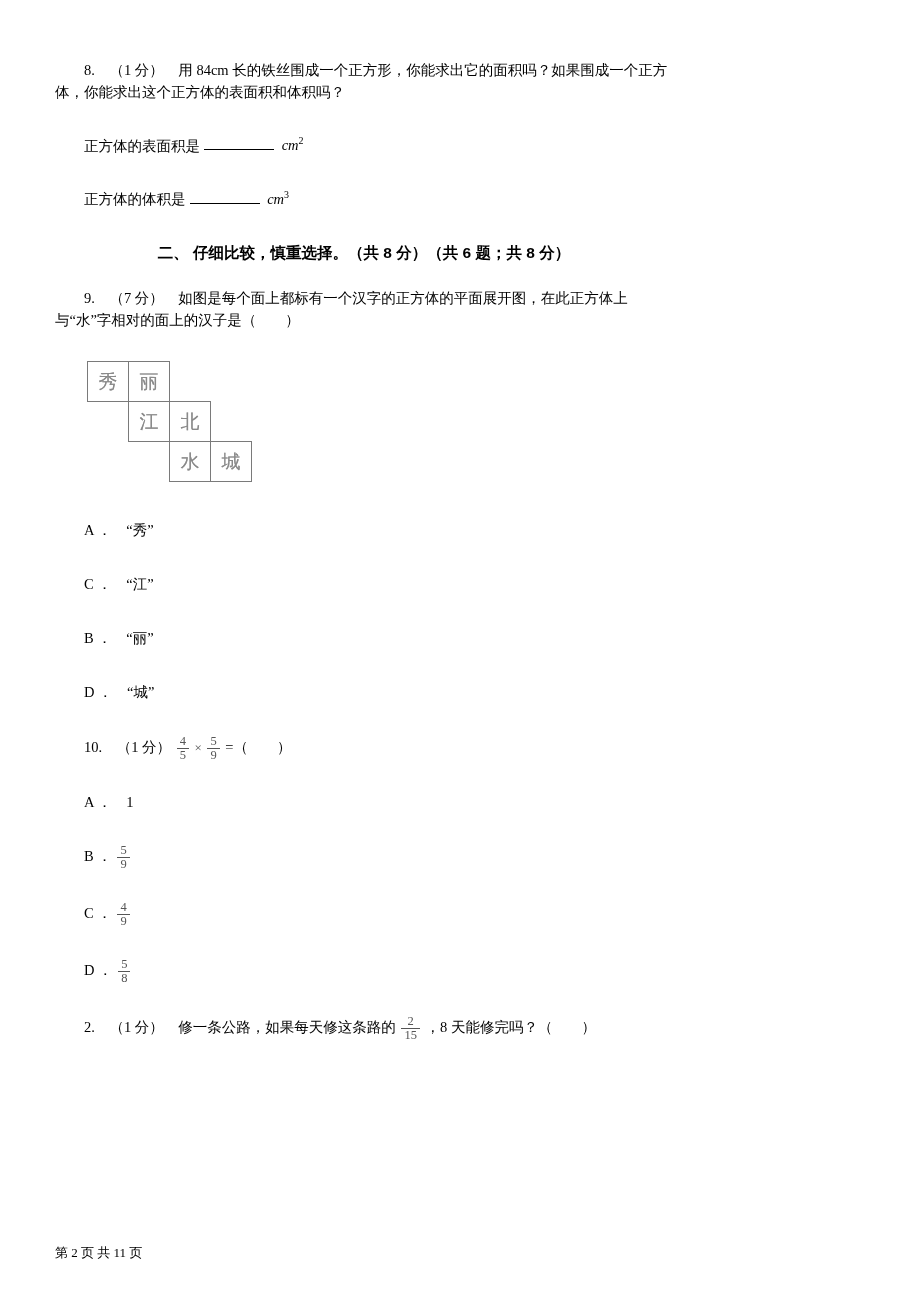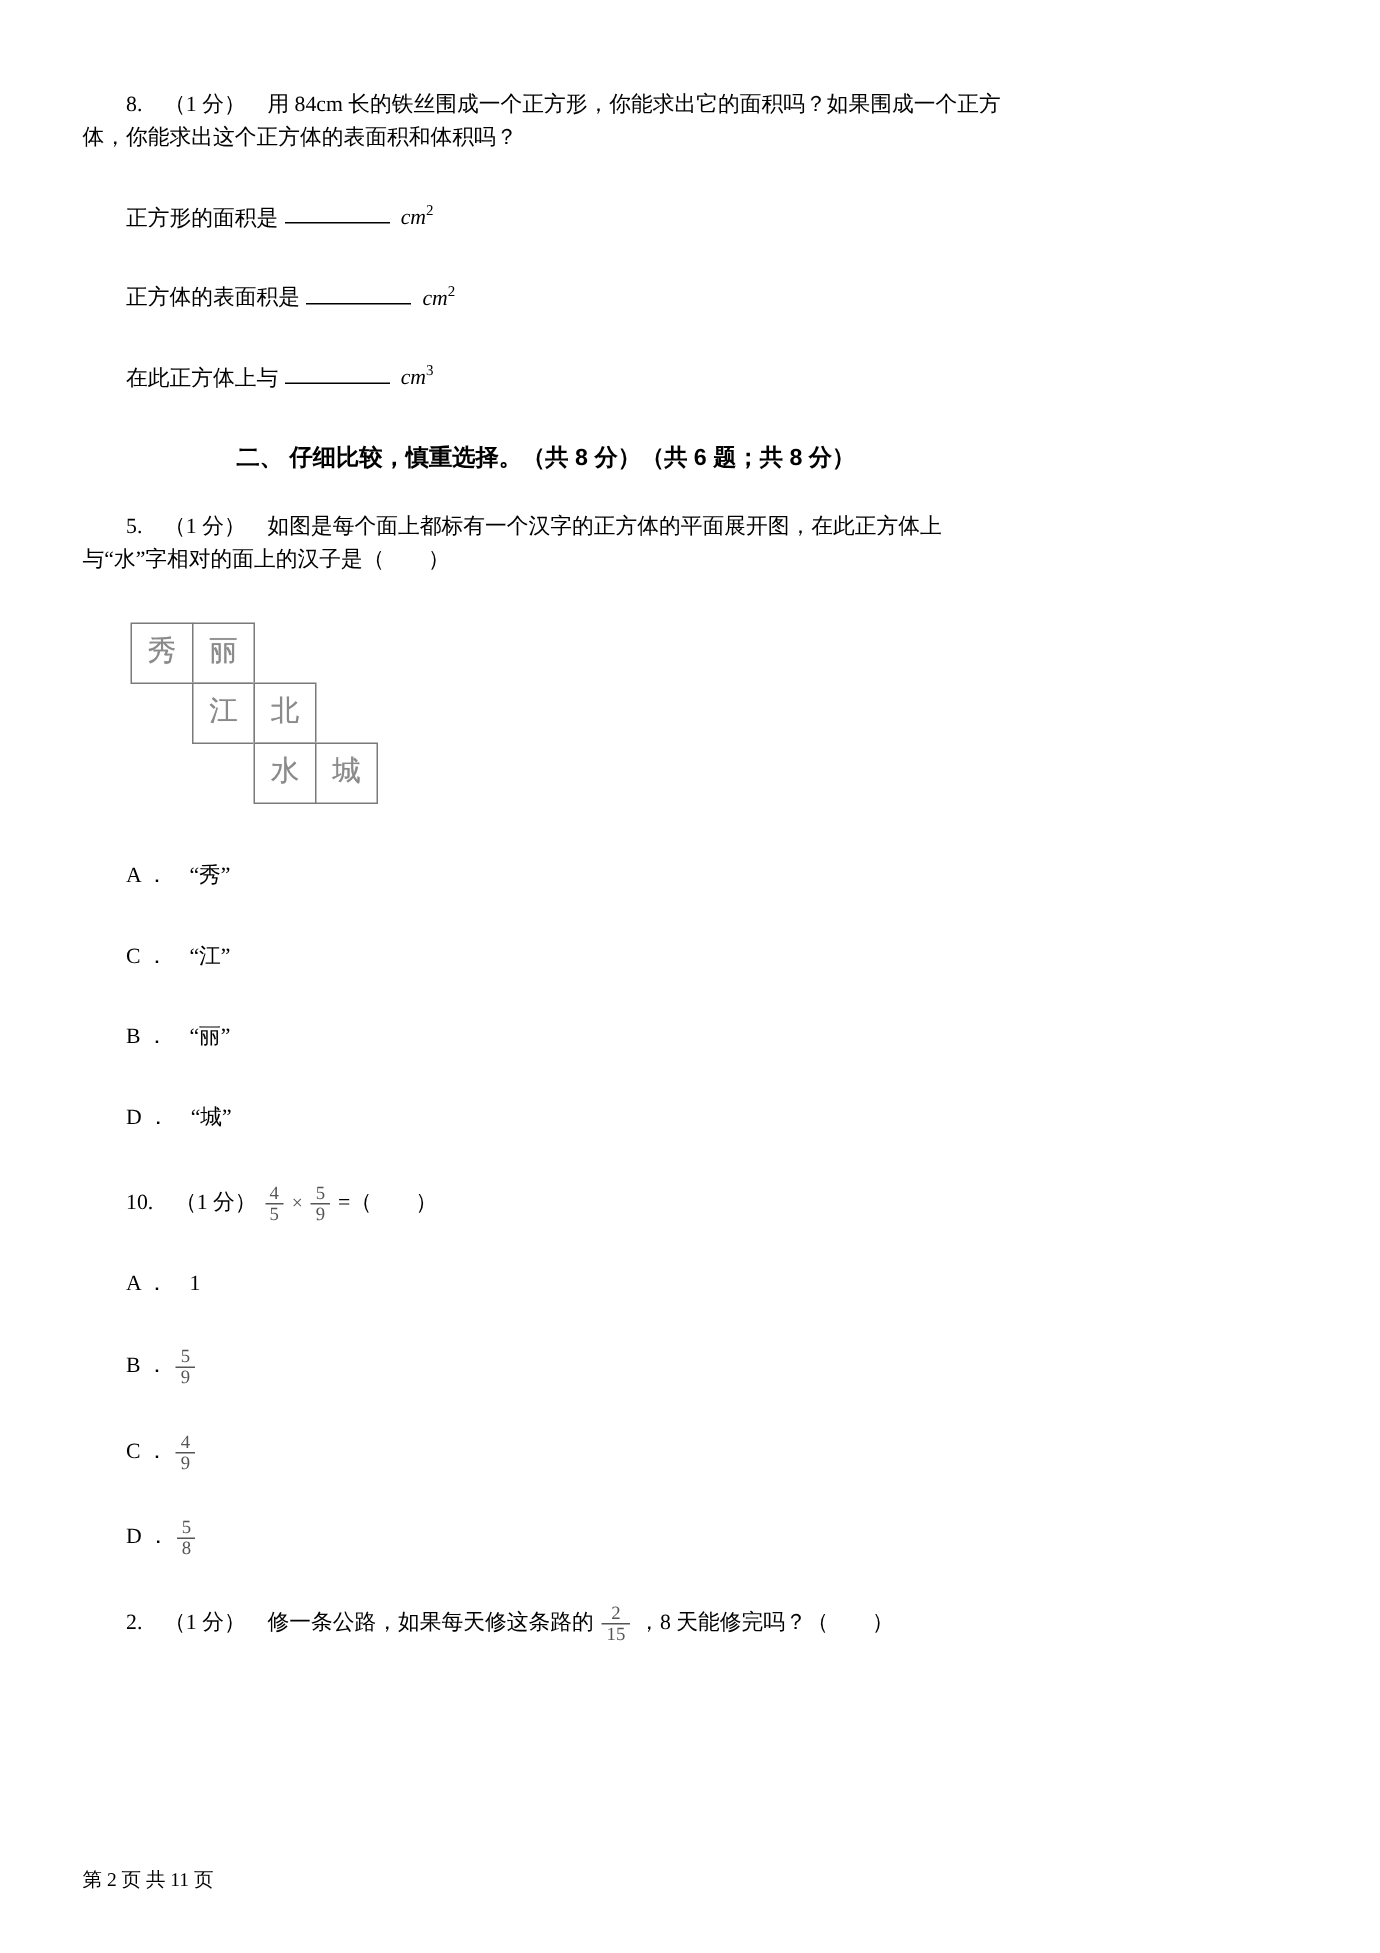--- a/index.html
+++ b/index.html
@@ -82,35 +82,31 @@
   }
 </style>
 </head>
 <body>
 
 <div class="page">
 
   <p class="para indent1">8.　（1 分）　用 84cm 长的铁丝围成一个正方形，你能求出它的面积吗？如果围成一个正方体，你能求出这个正方体的表面积和体积吗？</p>
 
   <p class="para indent2">
-    <span>正方形的面积是</span><span class="blank"></span>
-    <span class="unit">cm<span class="sup">2</span></span>
-  </p>
-  <p class="para indent2">
     <span>正方体的表面积是</span><span class="blank"></span>
     <span class="unit">cm<span class="sup">2</span></span>
   </p>
   <p class="para indent2">
-    <span>在此正方体上与</span><span class="blank"></span>
+    <span>正方体的体积是</span><span class="blank"></span>
     <span class="unit">cm<span class="sup">3</span></span>
   </p>
 
   <p class="section-head">二、 仔细比较，慎重选择。（共 8 分）（共 6 题；共 8 分）</p>
 
-  <p class="para indent1">5.　（1 分）　如图是每个面上都标有一个汉字的正方体的平面展开图，在此正方体上与“水”字相对的面上的汉子是（　　）</p>
+  <p class="para indent1">9.　（7 分）　如图是每个面上都标有一个汉字的正方体的平面展开图，在此正方体上与“水”字相对的面上的汉子是（　　）</p>
 
   <div class="net-diagram">
     <div class="row">
       <div class="cell">秀</div>
       <div class="cell" style="margin-left:-1px">丽</div>
     </div>
     <div class="row" style="margin-top:-1px">
       <div class="sp"></div>
       <div class="cell" style="margin-left:-1px">江</div>
       <div class="cell" style="margin-left:-1px">北</div>

